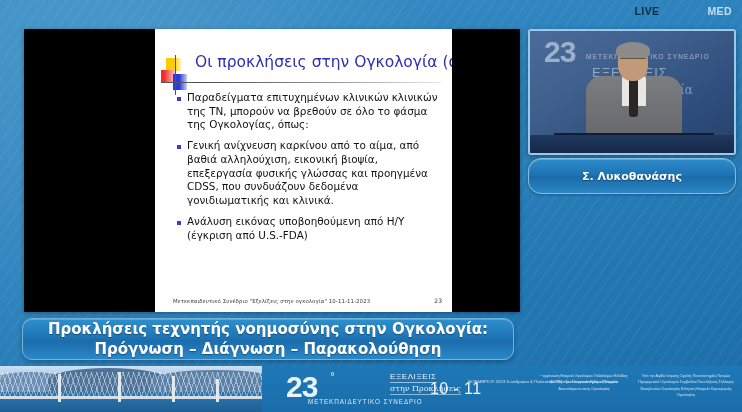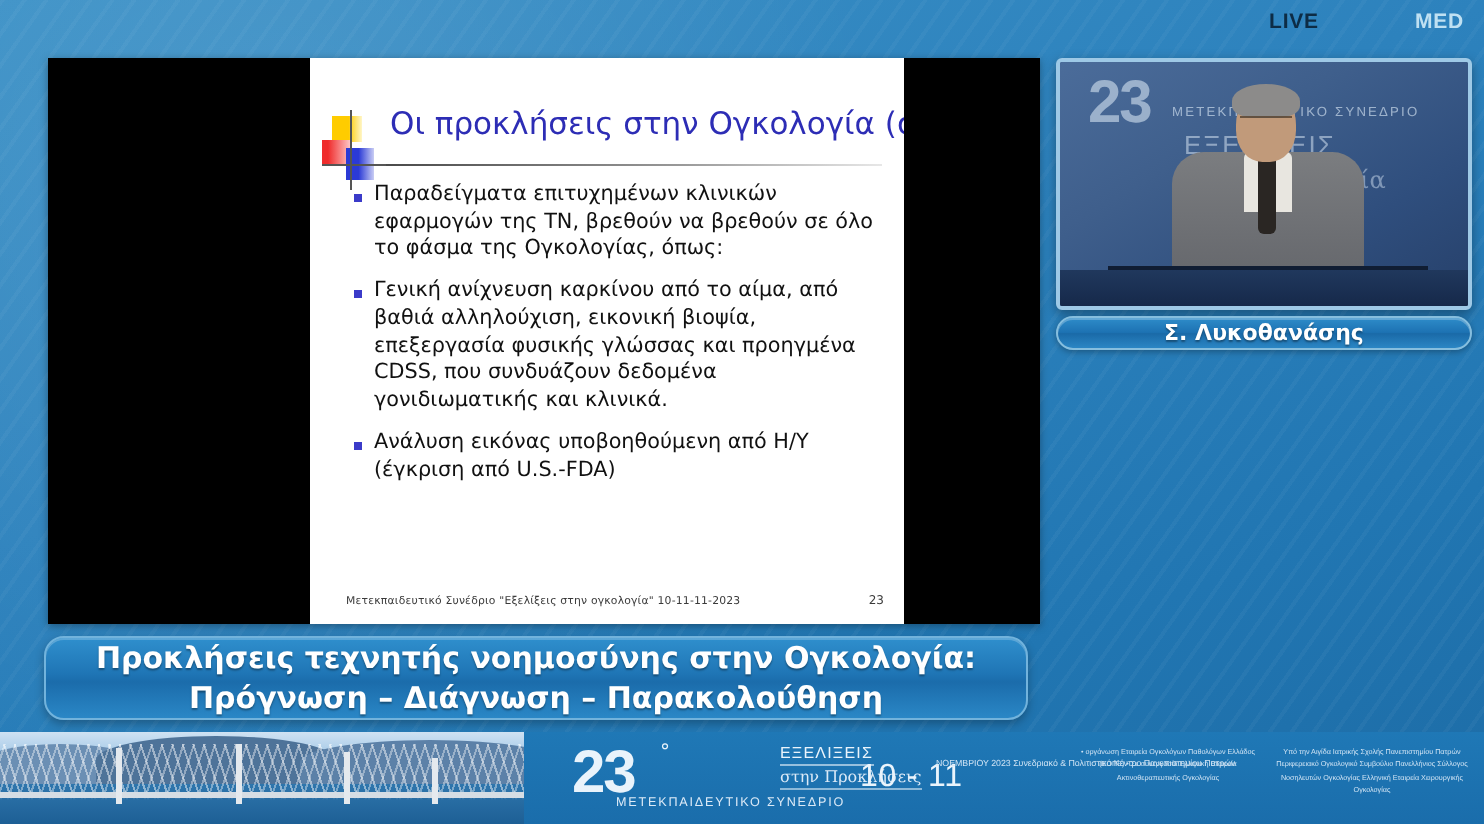--- a/index.html
+++ b/index.html
@@ -124,21 +124,21 @@
     background:#e8e6e0; border-radius:3px 3px 0 0;}
   .sp-tie{ position:absolute; left:99px; top:48px; width:9px; height:38px;
     background:#2a2623; border-radius:0 0 3px 3px; }
   .podium{ position:absolute; left:0; bottom:0; width:100%; height:18px;
     background:linear-gradient(180deg,#20385d 0%,#16294a 100%); }
   .podium-top{ position:absolute; left:24px; bottom:17px; width:160px; height:3px;
     background:#101d33; }
 
   
   .namechip{
-    position:absolute; left:528px; top:158px; width:208px; height:17px; z-index:6;
+    position:absolute; left:528px; top:158px; width:208px; height:36px; z-index:6;
     border-radius:13px;
     border:1px solid #86bede;
     background:linear-gradient(180deg,#2e8cc9 0%,#1d72b3 48%,#1a6aa8 52%,#2b86c4 100%);
     box-shadow:0 1px 3px rgba(0,0,0,.3), inset 0 1px 0 rgba(255,255,255,.25);
     display:flex; align-items:center; justify-content:center;
   }
   .namechip span{ color:#fff; font-size:11px; font-weight:700;
     font-family:"DejaVu Sans", sans-serif; text-shadow:0 1px 1px rgba(0,0,0,.35); }
 
   
@@ -227,21 +227,21 @@
         <div class="sq vline"></div>
         <div class="sq hline"></div>
       </div>
       <div class="slide-rule"></div>
 
       <div class="slide-title">Οι προκλήσεις στην Ογκολογία (συν.)</div>
 
       <div class="bullets">
         <div class="bullet">
           <div class="mk"></div>
-          <div class="tx">Παραδείγματα επιτυχημένων κλινικών εφαρμογών της ΤΝ, βρεθούν να βρεθούν σε όλο το φάσμα της Ογκολογίας, όπως:</div>
+          <div class="tx">Παραδείγματα επιτυχημένων κλινικών κλινικών της ΤΝ, μπορούν να βρεθούν σε όλο το φάσμα της Ογκολογίας, όπως:</div>
         </div>
         <div class="bullet">
           <div class="mk"></div>
           <div class="tx">Γενική ανίχνευση καρκίνου από το αίμα, από βαθιά αλληλούχιση, εικονική βιοψία, επεξεργασία φυσικής γλώσσας και προηγμένα CDSS, που συνδυάζουν δεδομένα γονιδιωματικής και κλινικά.</div>
         </div>
         <div class="bullet">
           <div class="mk"></div>
           <div class="tx">Ανάλυση εικόνας υποβοηθούμενη από Η/Υ (έγκριση από U.S.-FDA)</div>
         </div>
       </div>

